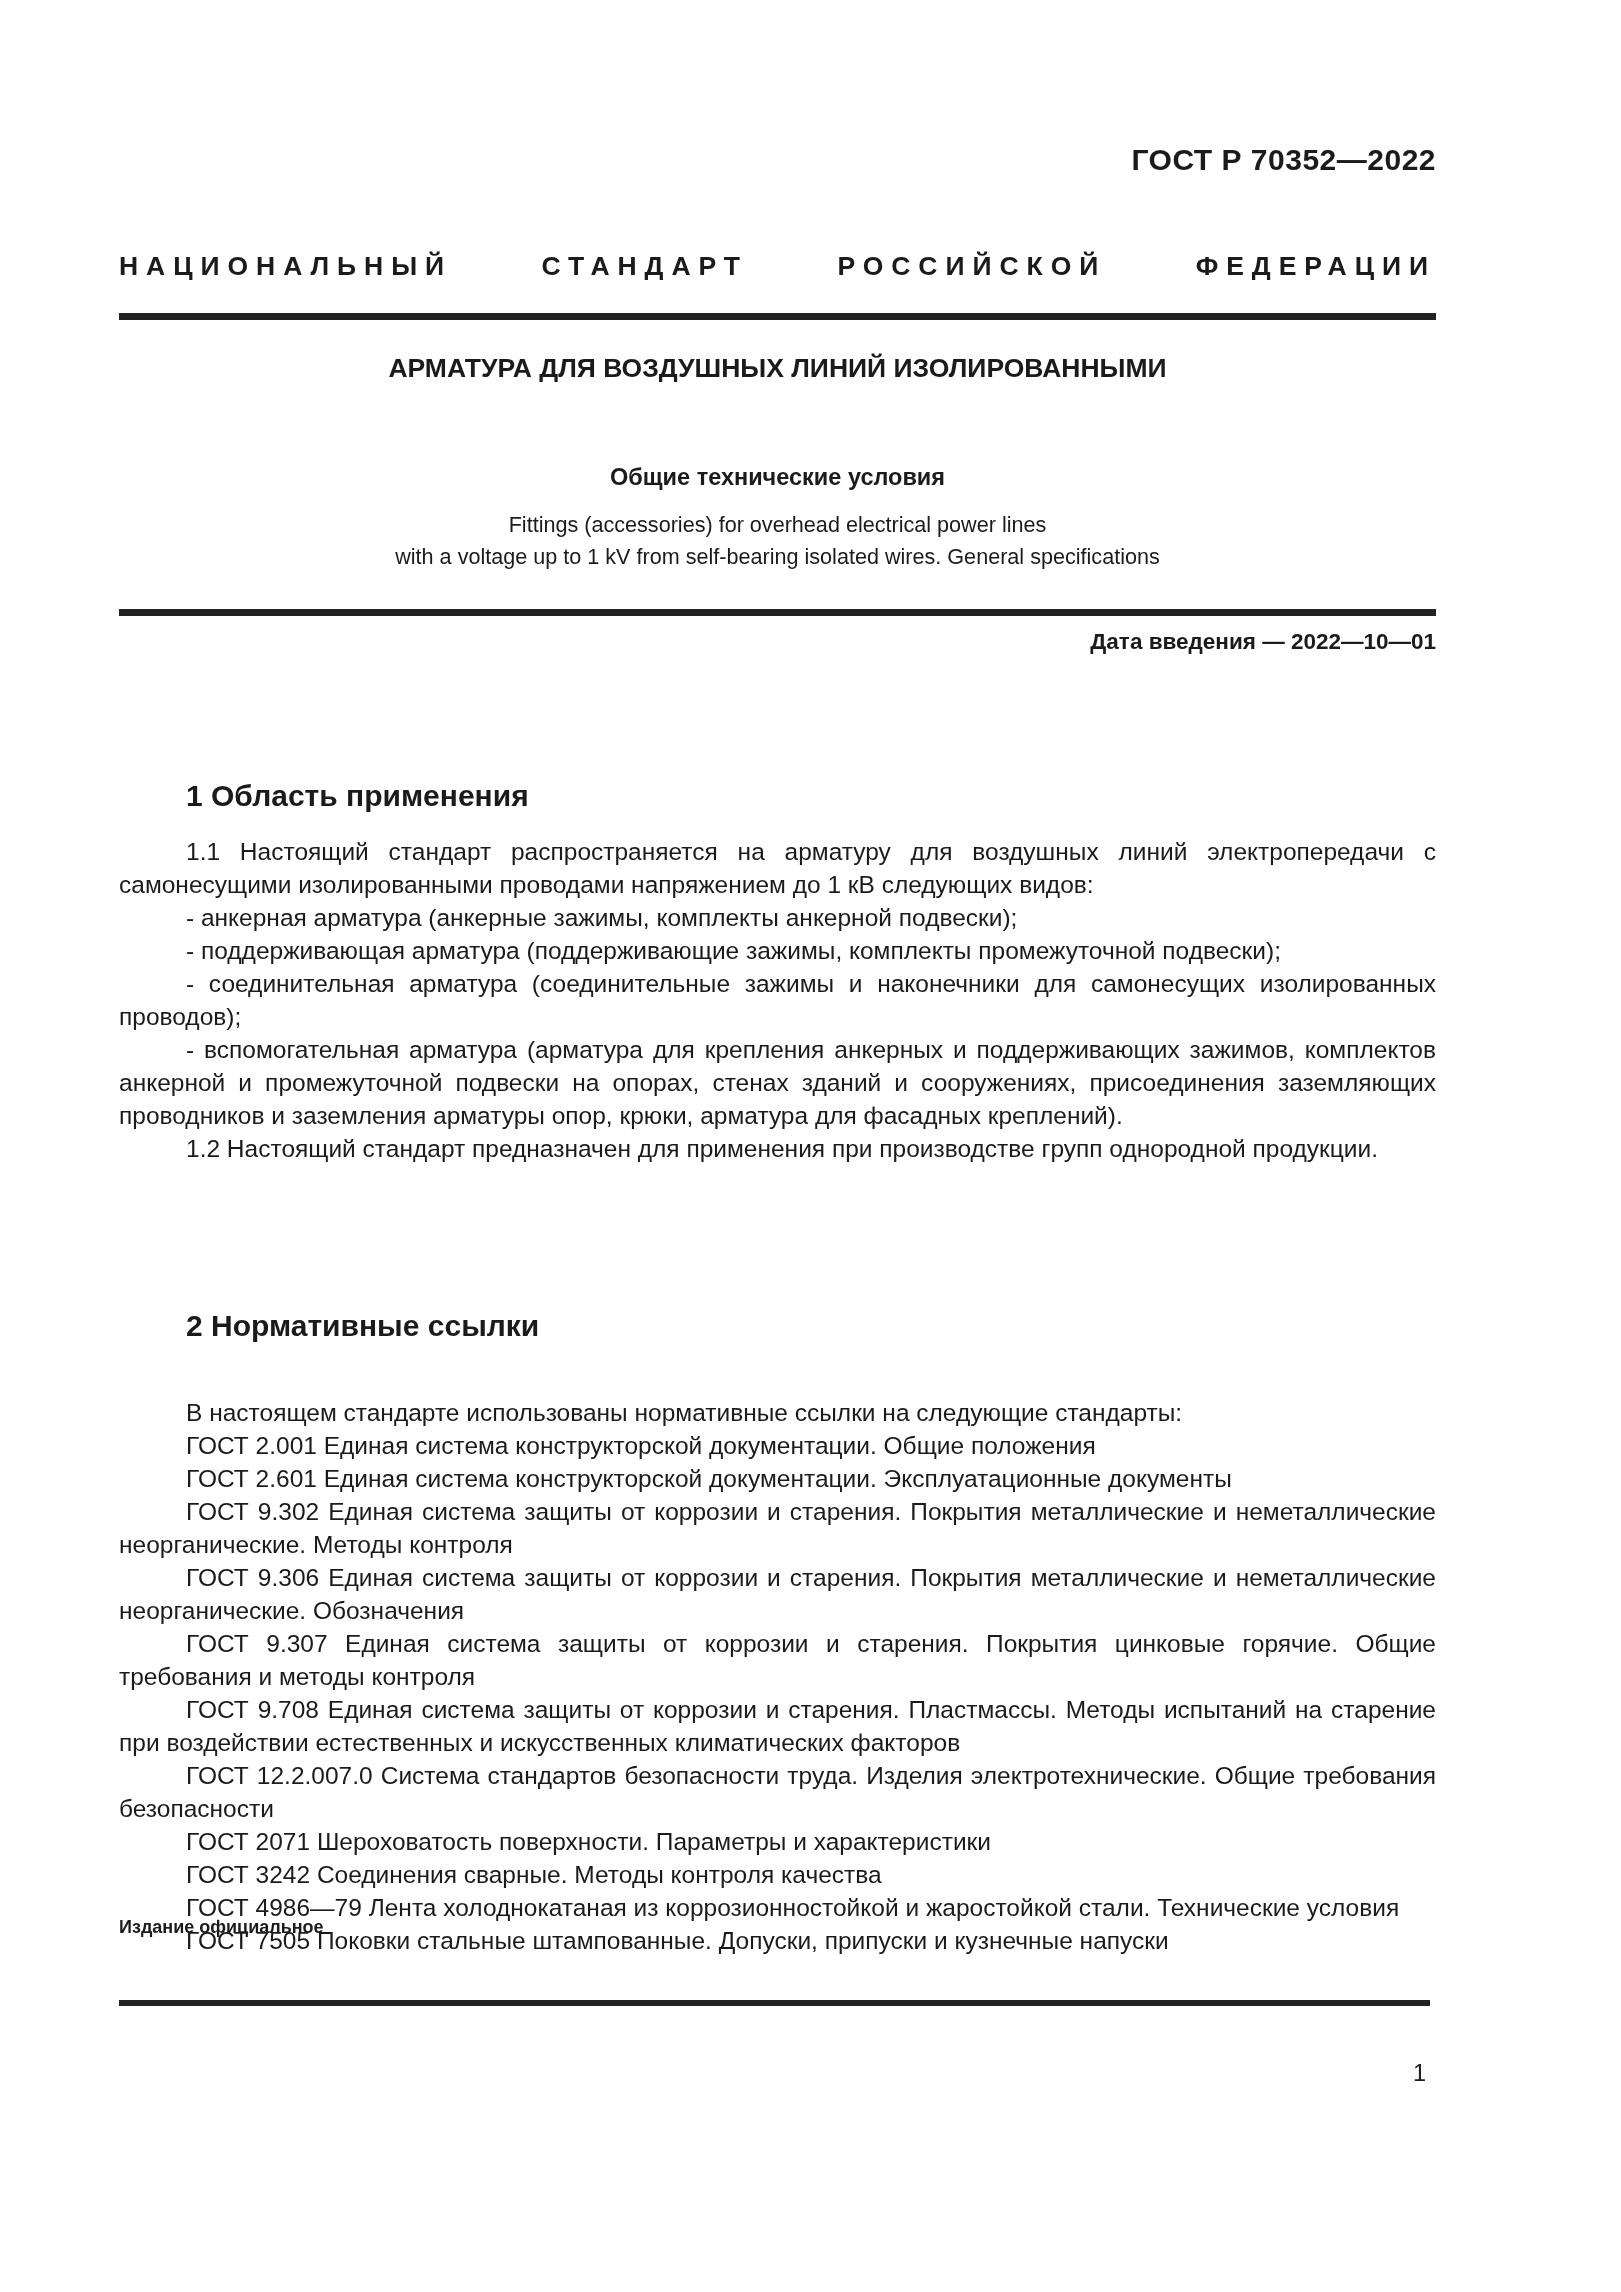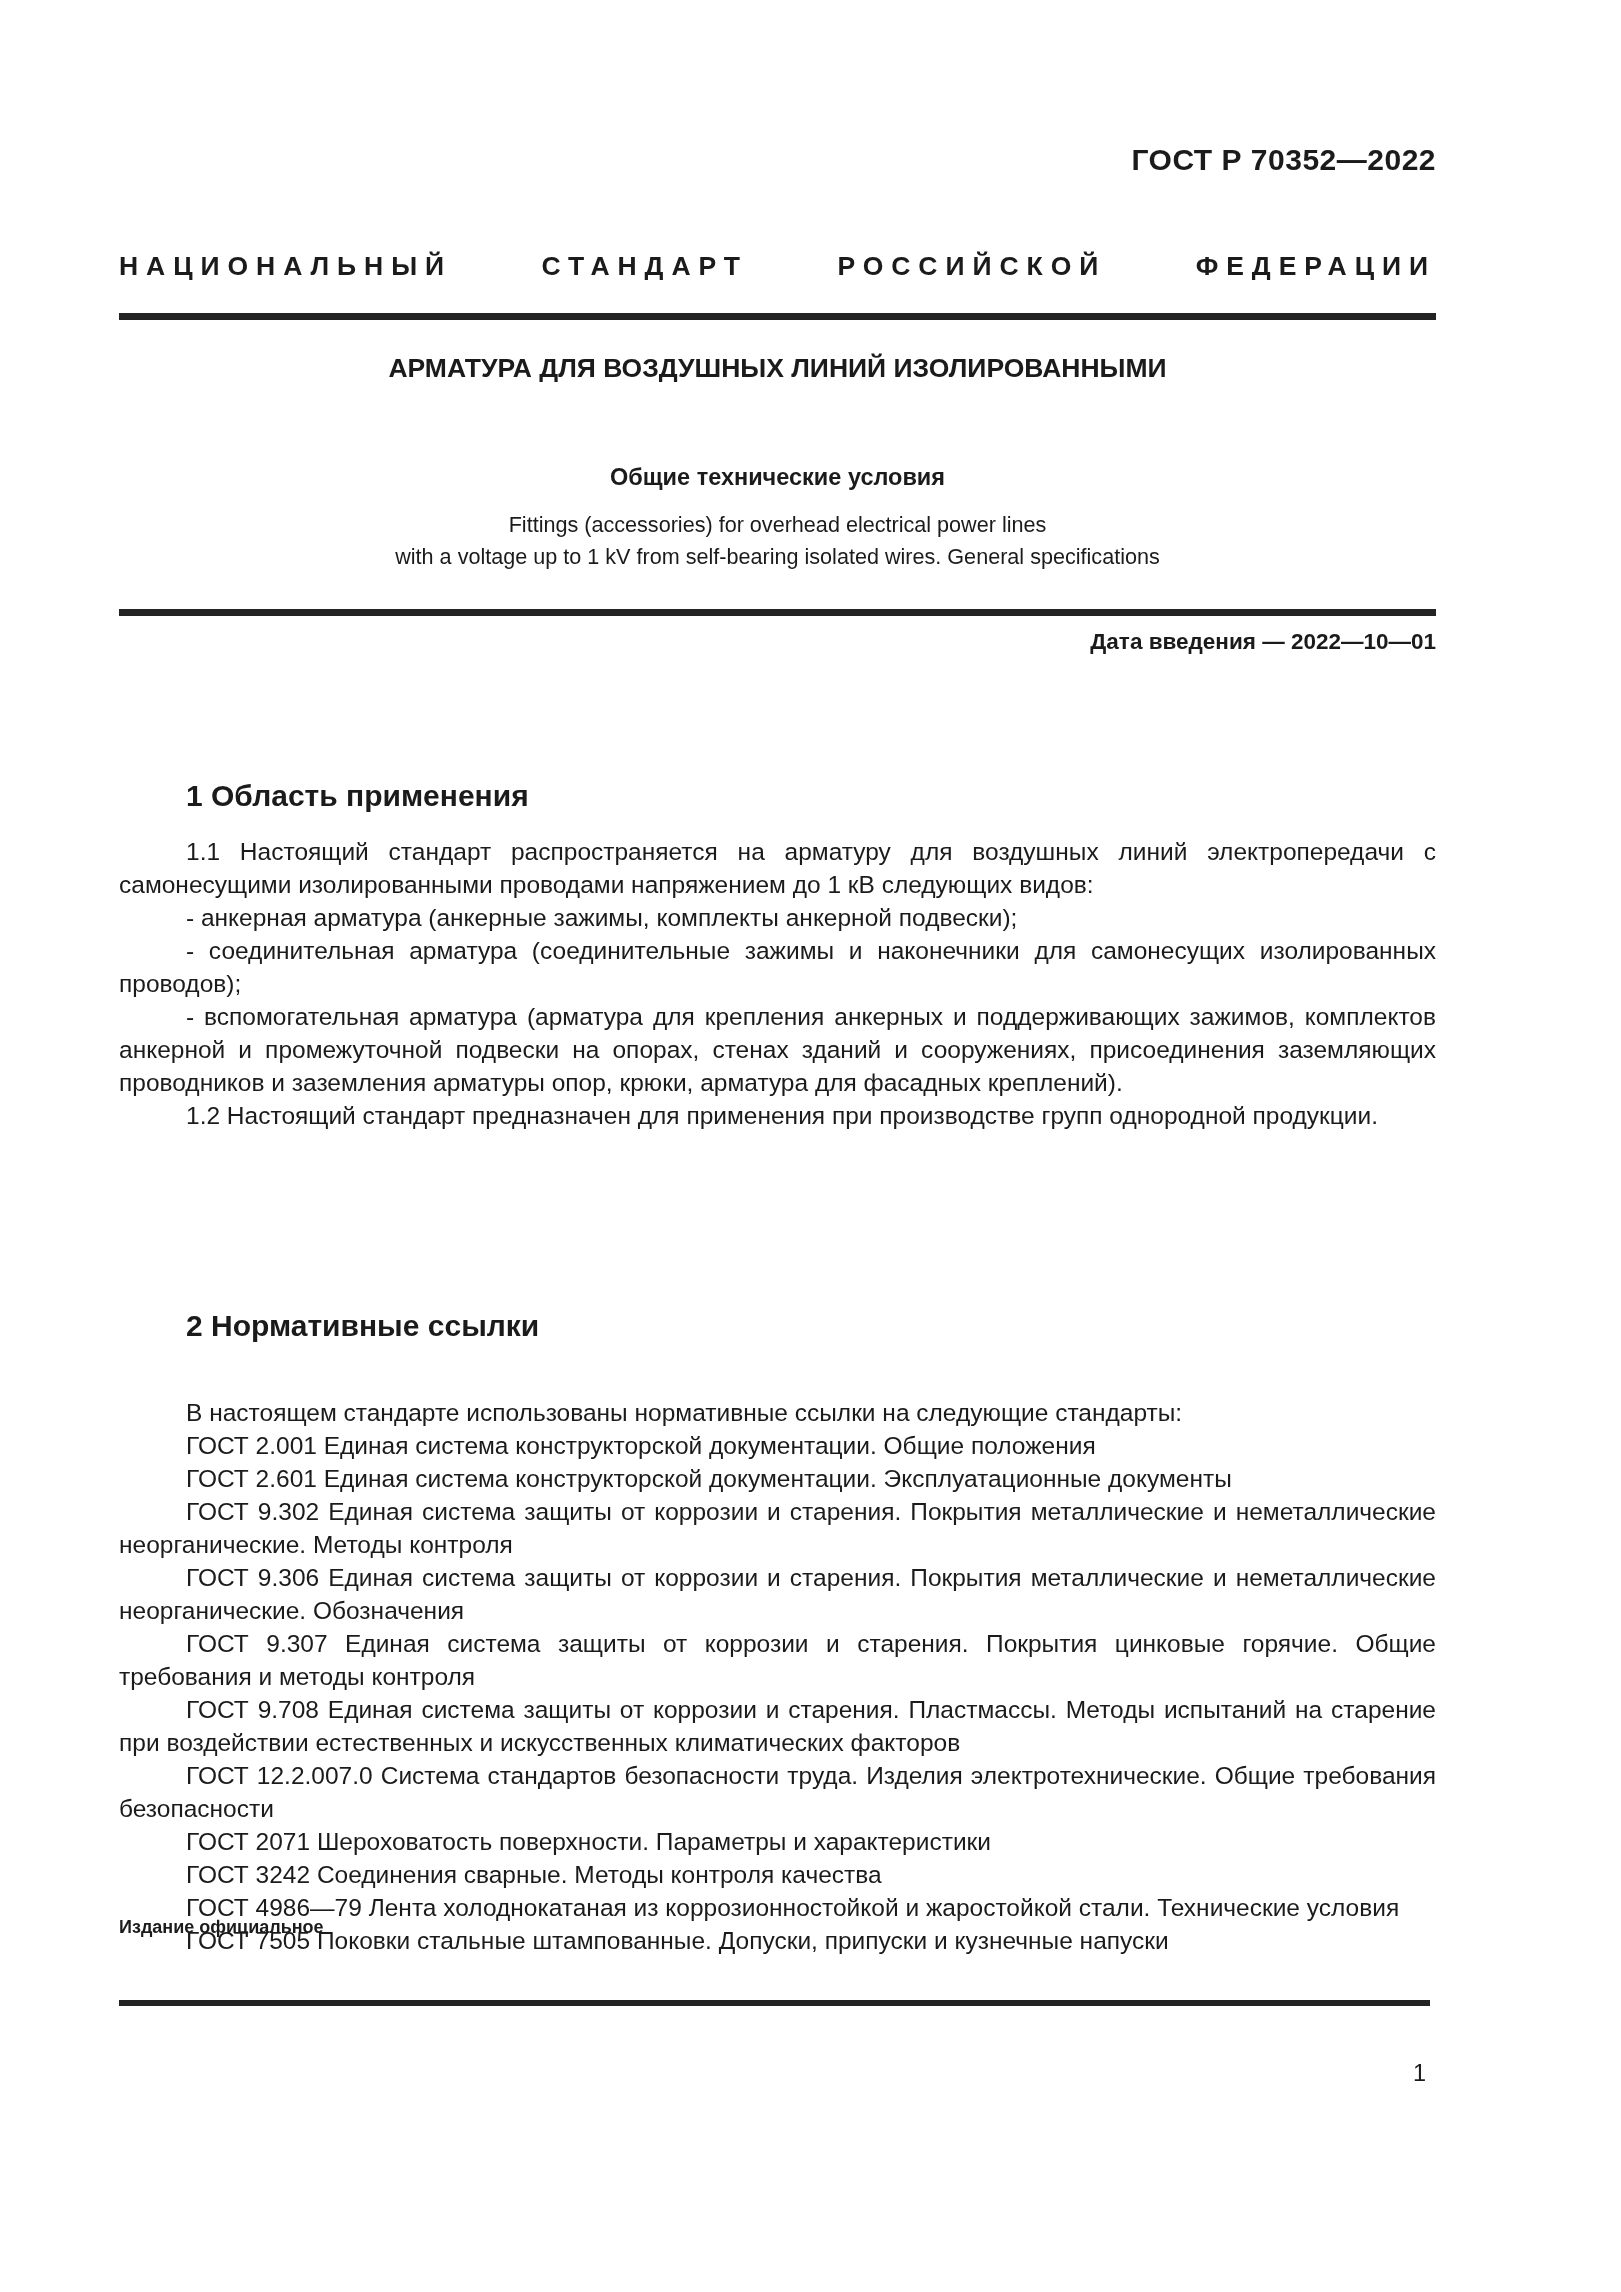--- a/index.html
+++ b/index.html
@@ -96,20 +96,21 @@
 
   <div class="rule rule-2"></div>
 
   <div class="block effective-date">Дата введения — 2022—10—01</div>
 
   <div class="section-heading sec1-heading">1 Область применения</div>
 
   <div class="body-text sec1-body">
     <p>1.1 Настоящий стандарт распространяется на арматуру для воздушных линий электропередачи с самонесущими изолированными проводами напряжением до 1 кВ следующих видов:</p>
     <p>- анкерная арматура (анкерные зажимы, комплекты анкерной подвески);</p>
+    <p>- поддерживающая арматура (поддерживающие зажимы, комплекты промежуточной подвески);</p>
     <p>- соединительная арматура (соединительные зажимы и наконечники для самонесущих изолированных проводов);</p>
     <p>- вспомогательная арматура (арматура для крепления анкерных и поддерживающих зажимов, комплектов анкерной и промежуточной подвески на опорах, стенах зданий и сооружениях, присоединения заземляющих проводников и заземления арматуры опор, крюки, арматура для фасадных креплений).</p>
     <p>1.2 Настоящий стандарт предназначен для применения при производстве групп однородной продукции.</p>
   </div>
 
   <div class="section-heading sec2-heading">2 Нормативные ссылки</div>
 
   <div class="body-text sec2-body">
     <p>В настоящем стандарте использованы нормативные ссылки на следующие стандарты:</p>
     <p>ГОСТ 2.001 Единая система конструкторской документации. Общие положения</p>

